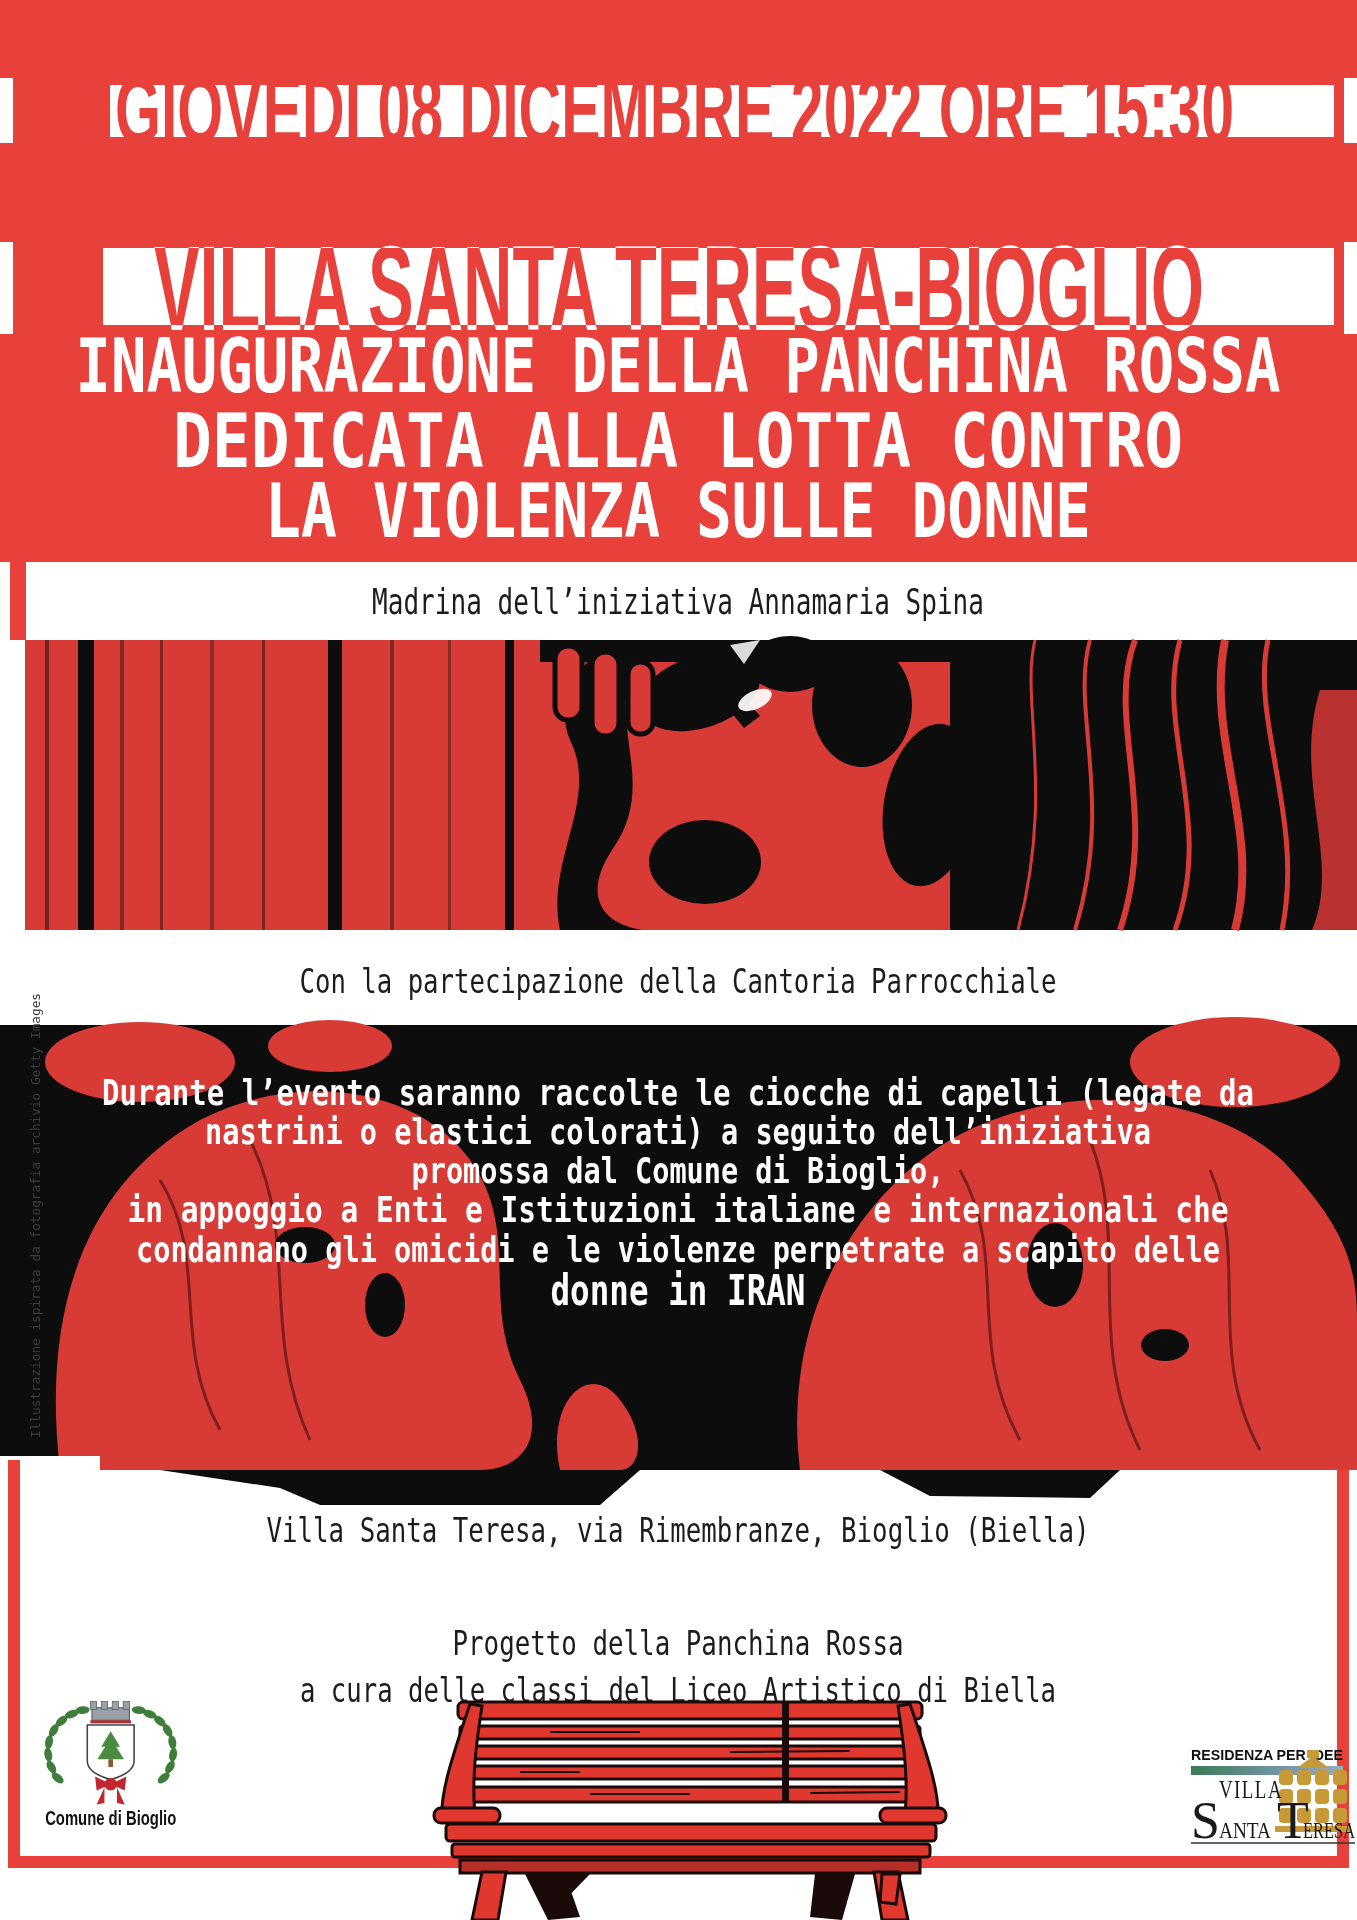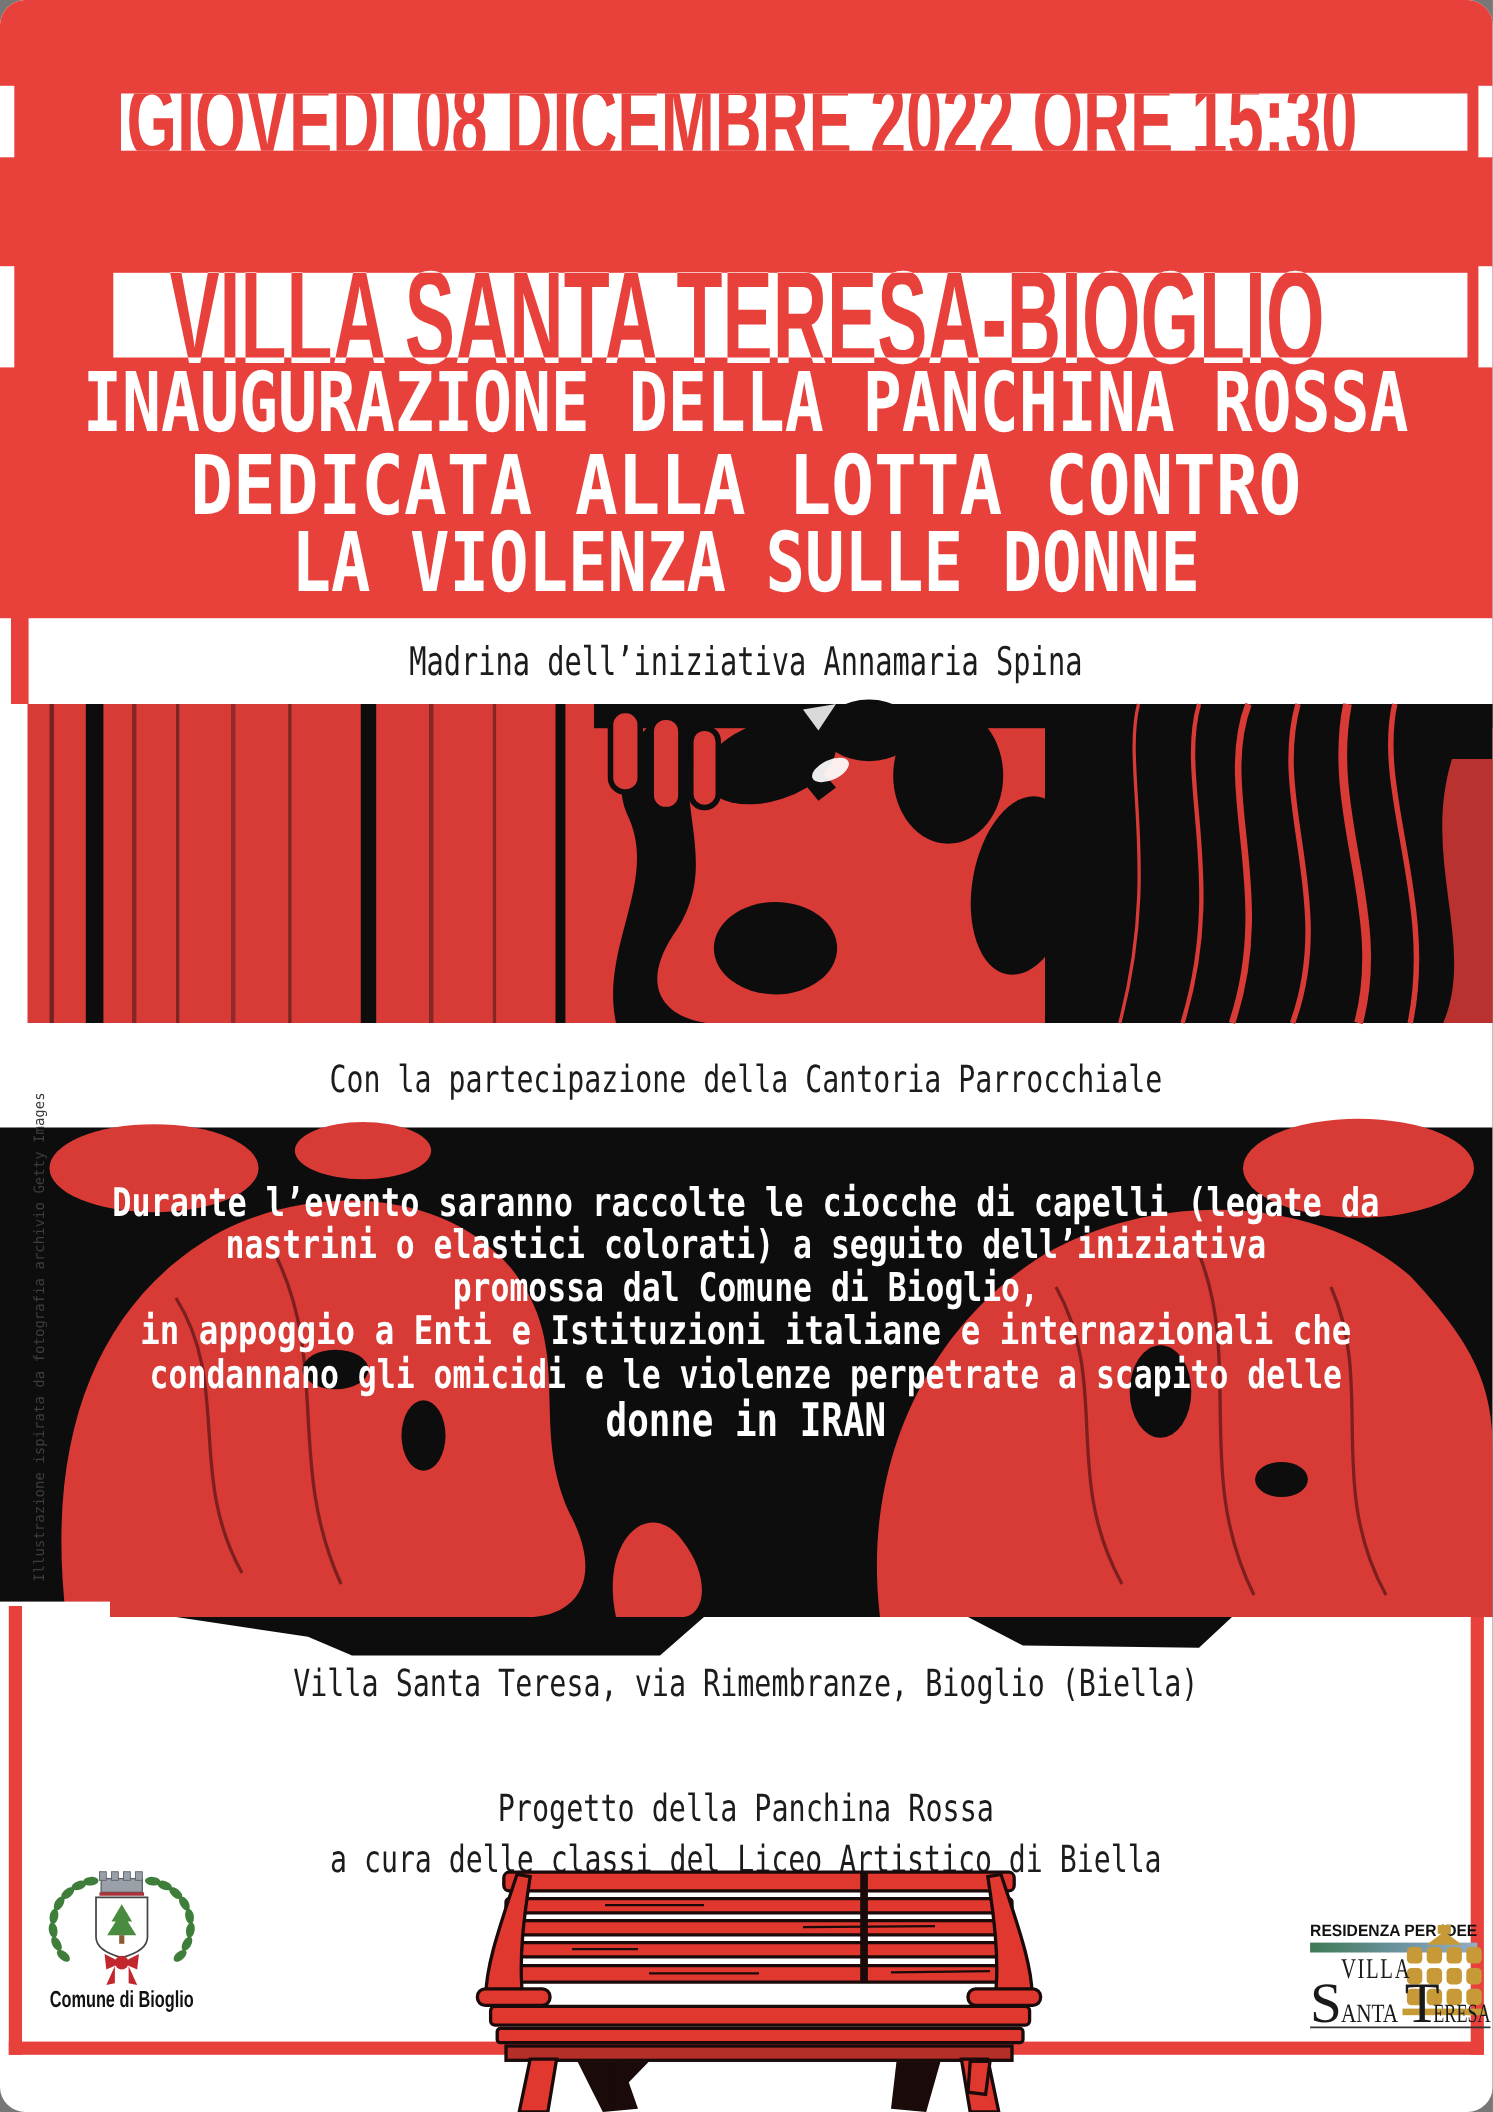--- a/index.html
+++ b/index.html
@@ -1,17 +1,17 @@
 <!DOCTYPE html>
 <html><head>
 <meta charset="utf-8">
 <style>
   html,body{margin:0;padding:0;background:#777;}
   #poster{position:relative;width:1357px;height:1920px;background:#ffffff;margin:0 auto;overflow:hidden;
-          font-family:"DejaVu Sans Mono","Liberation Mono",monospace;border-radius:23px;}
+          font-family:"DejaVu Sans Mono","Liberation Mono",monospace;}
   #poster svg{position:absolute;inset:0;display:block;}
   text{user-select:none;}
 </style>
 </head>
 <body>
 
 <div id="poster">
 <svg viewBox="0 0 1357 1920" width="1357" height="1920">
   <defs>
     <clipPath id="clipStripe1">

